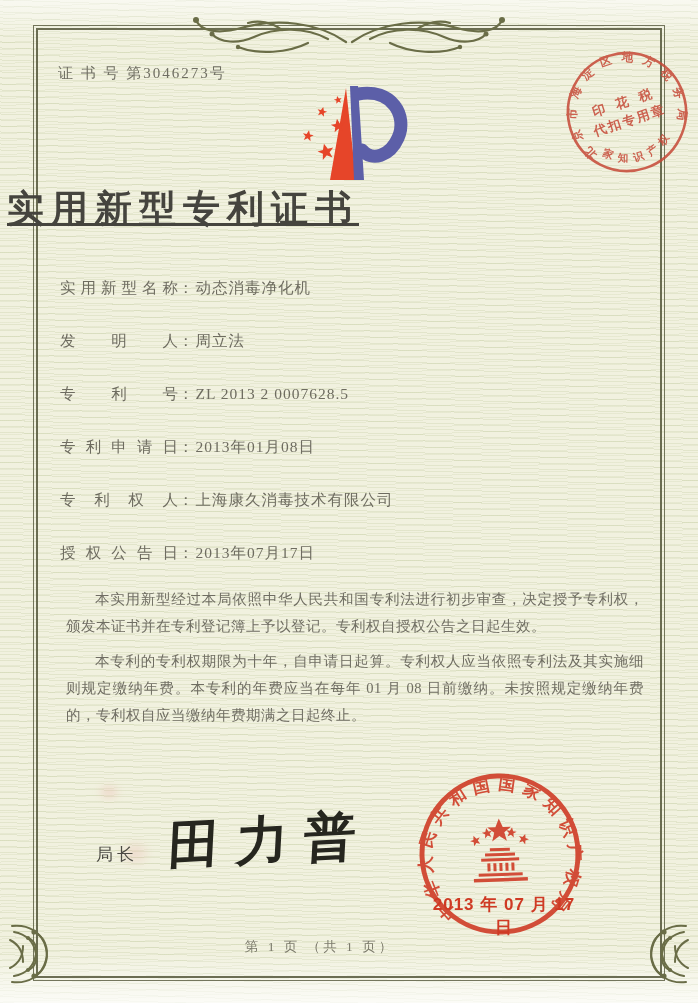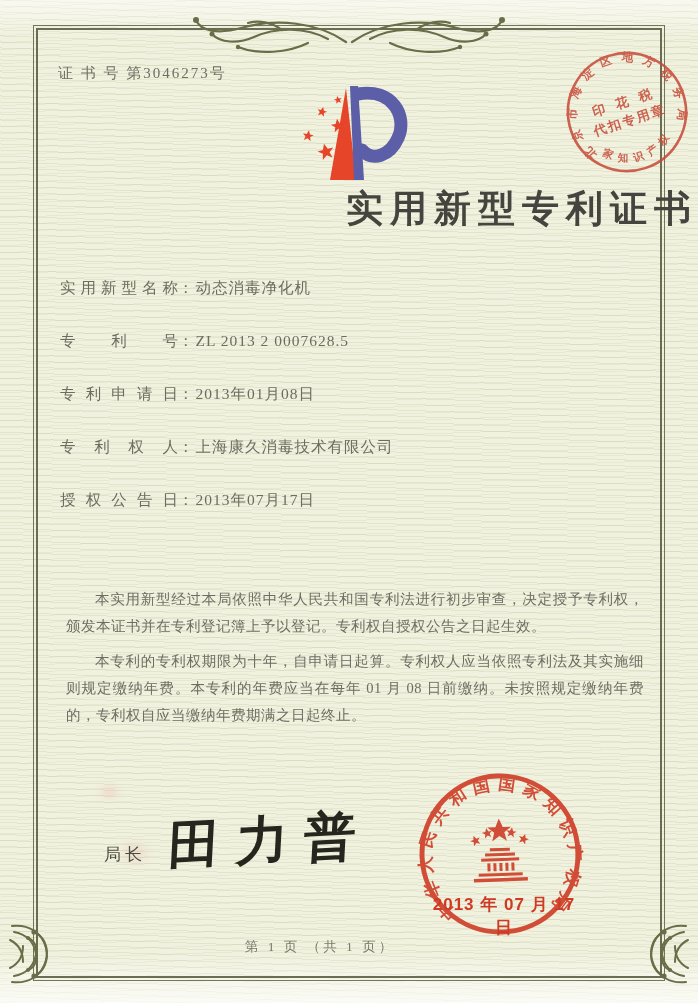--- a/index.html
+++ b/index.html
@@ -15,36 +15,37 @@
   .abs{position:absolute;}
   
   .frame{
     left:36px;top:28px;width:622px;height:946px;
     border:2px solid rgba(84,86,58,.85);
     outline:1px solid rgba(84,86,58,.8);
     outline-offset:2px;
   }
   .cert-no{left:58px;top:64px;font-size:15px;letter-spacing:2px;color:#6f6e62;text-align:right;}
   .title{
-    left:0;top:184px;width:698px;text-align:right;
+    left:0;top:184px;width:698px;text-align:left;
     font-size:37px;font-weight:700;letter-spacing:7px;text-indent:7px;
     color:#45443e;
+    text-decoration:underline;
   }
   .fields{left:60px;top:278px;width:560px;color:#6e6c60;font-size:15.5px;}
   .field-row{height:22px;margin-bottom:31px;white-space:nowrap;}
   .field-label{
     display:inline-block;width:118px;
     text-align:justify;text-align-last:justify;
     vertical-align:top;
   }
   .field-colon{display:inline-block;margin-right:2px;}
   .field-value{letter-spacing:1px;text-align:center;}
   .paragraphs{left:58px;top:578px;width:594px;color:#6f6d62;font-size:14.5px;line-height:27px;text-align:justify;}
   .paragraphs p{margin:8px;text-indent:2em;letter-spacing:.5px;}
-  .signer{left:104px;top:843px;font-size:17px;letter-spacing:4px;color:#4b4a43;}
+  .signer{left:96px;top:843px;font-size:17px;letter-spacing:4px;color:#4b4a43;}
   .signature{
     left:168px;top:806px;font-size:52px;font-weight:700;color:#26261f;
     letter-spacing:16px;transform:rotate(-3deg) skewX(-6deg);
     font-family:"DejaVu Sans","Liberation Sans",sans-serif;
   }
   .seal-date{
     left:424px;top:893px;width:160px;text-align:center;
     font-size:17px;font-weight:700;color:#cf3a24;letter-spacing:1px;
     font-family:Liberation Sans, sans-serif;
   }
@@ -128,20 +129,23 @@
   </g>
 </svg>
 
 <div class="abs title">实用新型专利证书</div>
 
 <div class="abs fields">
   <div class="field-row">
     <span class="field-label">实用新型名称</span><span class="field-colon">：</span><span class="field-value">动态消毒净化机</span>
   </div>
   <div class="field-row">
+    <span class="field-label">发明人</span><span class="field-colon">：</span><span class="field-value">周立法</span>
+  </div>
+  <div class="field-row">
     <span class="field-label">专利号</span><span class="field-colon">：</span><span class="field-value">ZL 2013 2 0007628.5</span>
   </div>
   <div class="field-row">
     <span class="field-label">专利申请日</span><span class="field-colon">：</span><span class="field-value">2013年01月08日</span>
   </div>
   <div class="field-row">
     <span class="field-label">专利权人</span><span class="field-colon">：</span><span class="field-value">上海康久消毒技术有限公司</span>
   </div>
   <div class="field-row">
     <span class="field-label">授权公告日</span><span class="field-colon">：</span><span class="field-value">2013年07月17日</span>

